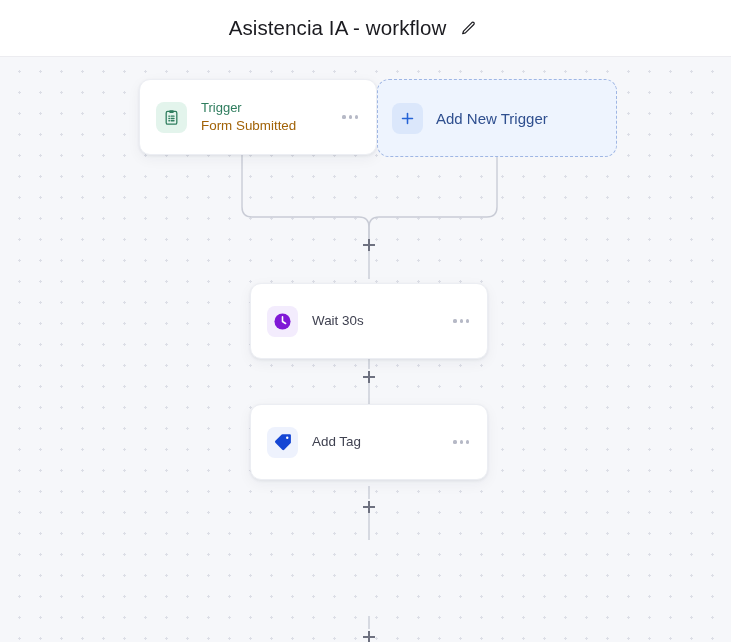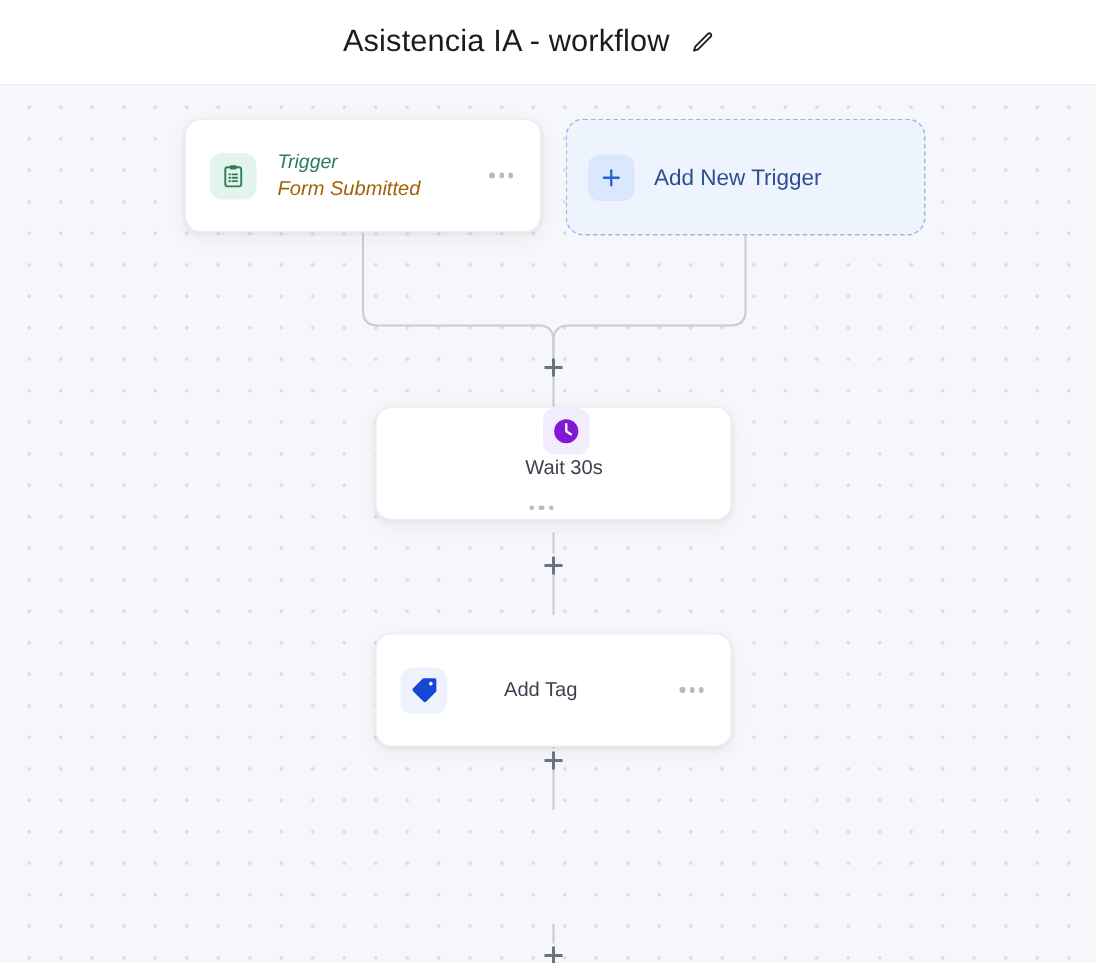--- a/index.html
+++ b/index.html
@@ -121,42 +121,42 @@
     padding: 6px 2px;
   }
   .dots-menu i {
     width: 3.2px; height: 3.2px;
     border-radius: 50%;
     background: #b6b9c6;
     display: block;
   }
 
   
-  #node-trigger { left: 123px; top: 22px; width: 238px; height: 76px; font-style: italic; }
+  #node-trigger { left: 139px; top: 22px; width: 238px; height: 76px; }
   #node-trigger .node-icon { background: #e3f4ec; }
 
   
   #node-add-trigger {
     left: 377px; top: 22px; width: 240px; height: 78px;
     background: #eef4fe;
     border: 1.4px dashed #9fb6e4;
     border-radius: 12px;
     box-shadow: none;
   }
   #node-add-trigger .node-icon { background: #dbe7fb; margin-left: 14px; }
   .add-label {
     margin-left: 13px;
     font-size: 15px;
     color: #2f4f8f;
     white-space: nowrap;
   }
 
   
-  #node-wait   { left: 250px; top: 214px; width: 238px; height: 76px; flex-direction: column; }
-  #node-tag    { left: 250px; top: 365px; width: 238px; height: 76px; gap: 24px; }
+  #node-wait   { left: 250px; top: 226px; width: 238px; height: 76px; }
+  #node-tag    { left: 250px; top: 347px; width: 238px; height: 76px; }
   #node-assign { left: 250px; top: 483px; width: 238px; height: 76px; }
 
   #node-wait   .node-icon { background: #f3ecfd; }
   #node-tag    .node-icon { background: #eef2fd; }
   #node-assign .node-icon { background: #eef2fd; }
 
   
   .plus-btn {
     position: absolute;
     width: 20px; height: 20px;

